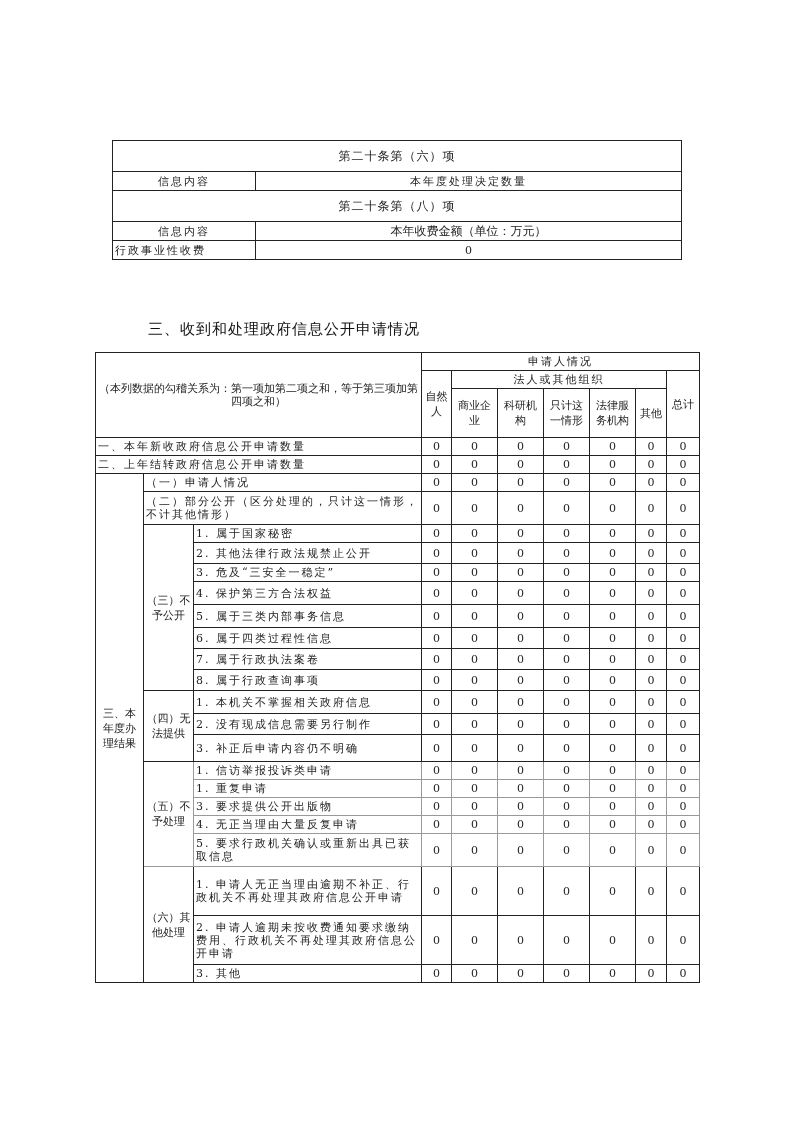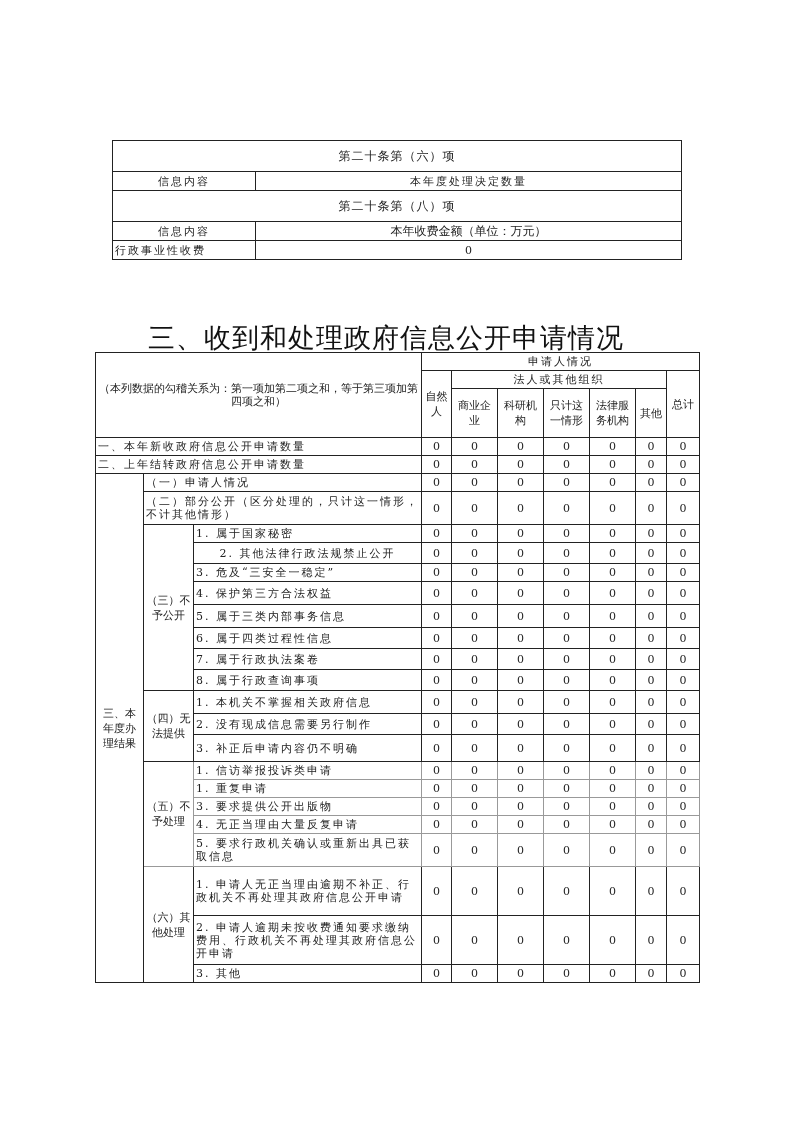--- a/index.html
+++ b/index.html
@@ -5,21 +5,21 @@
   html, body { margin:0; padding:0; background:#ffffff; }
   body { width:793px; height:1122px; position:relative; font-family:"DejaVu Serif", serif; color:#222; }
   table { border-collapse:collapse; position:absolute; }
   td { border:1px solid #222; font-size:11px; padding:0 2px; line-height:13px; }
   .c { text-align:center; }
   .sp { letter-spacing:2px; }
   #t1 { left:112px; top:140px; width:570px; }
   #t1 td { height:18px; }
   #t1 .hd { height:30px; text-align:center; font-size:12px; letter-spacing:1px; }
   #t1 .sans { font-family:"DejaVu Sans", sans-serif; font-size:12px; letter-spacing:0; }
-  #title { position:absolute; left:148px; top:320px; font-family:"DejaVu Sans", sans-serif; font-size:27px; color:#111; letter-spacing:1px; }
+  #title { position:absolute; left:148px; top:320px; font-family:"DejaVu Sans", sans-serif; font-size:15px; color:#111; letter-spacing:1px; }
   #t2 { left:95px; top:352px; width:604px; table-layout:fixed; }
   #t2 td { height:17px; }
   #t2 .num { text-align:center; padding:0; }
   .vert { text-align:center; line-height:15px; }
   .light td { border-color:#999; }
 </style>
 </head>
 <body>
 
 <table id="t1">
@@ -127,21 +127,21 @@
         <td class="sp" style="height: 17px;">1. 属于国家秘密</td>
         <td class="num">0</td>
         <td class="num">0</td>
         <td class="num">0</td>
         <td class="num">0</td>
         <td class="num">0</td>
         <td class="num">0</td>
         <td class="num">0</td>
       </tr>
       <tr>
-        <td class="sp" style="height: 20px; text-align: center;">2. 其他法律行政法规禁止公开</td>
+        <td class="sp" style="height: 20px;">2. 其他法律行政法规禁止公开</td>
         <td class="num">0</td>
         <td class="num">0</td>
         <td class="num">0</td>
         <td class="num">0</td>
         <td class="num">0</td>
         <td class="num">0</td>
         <td class="num">0</td>
       </tr>
       <tr>
         <td class="sp" style="height: 17px;">3. 危及“三安全一稳定”</td>

